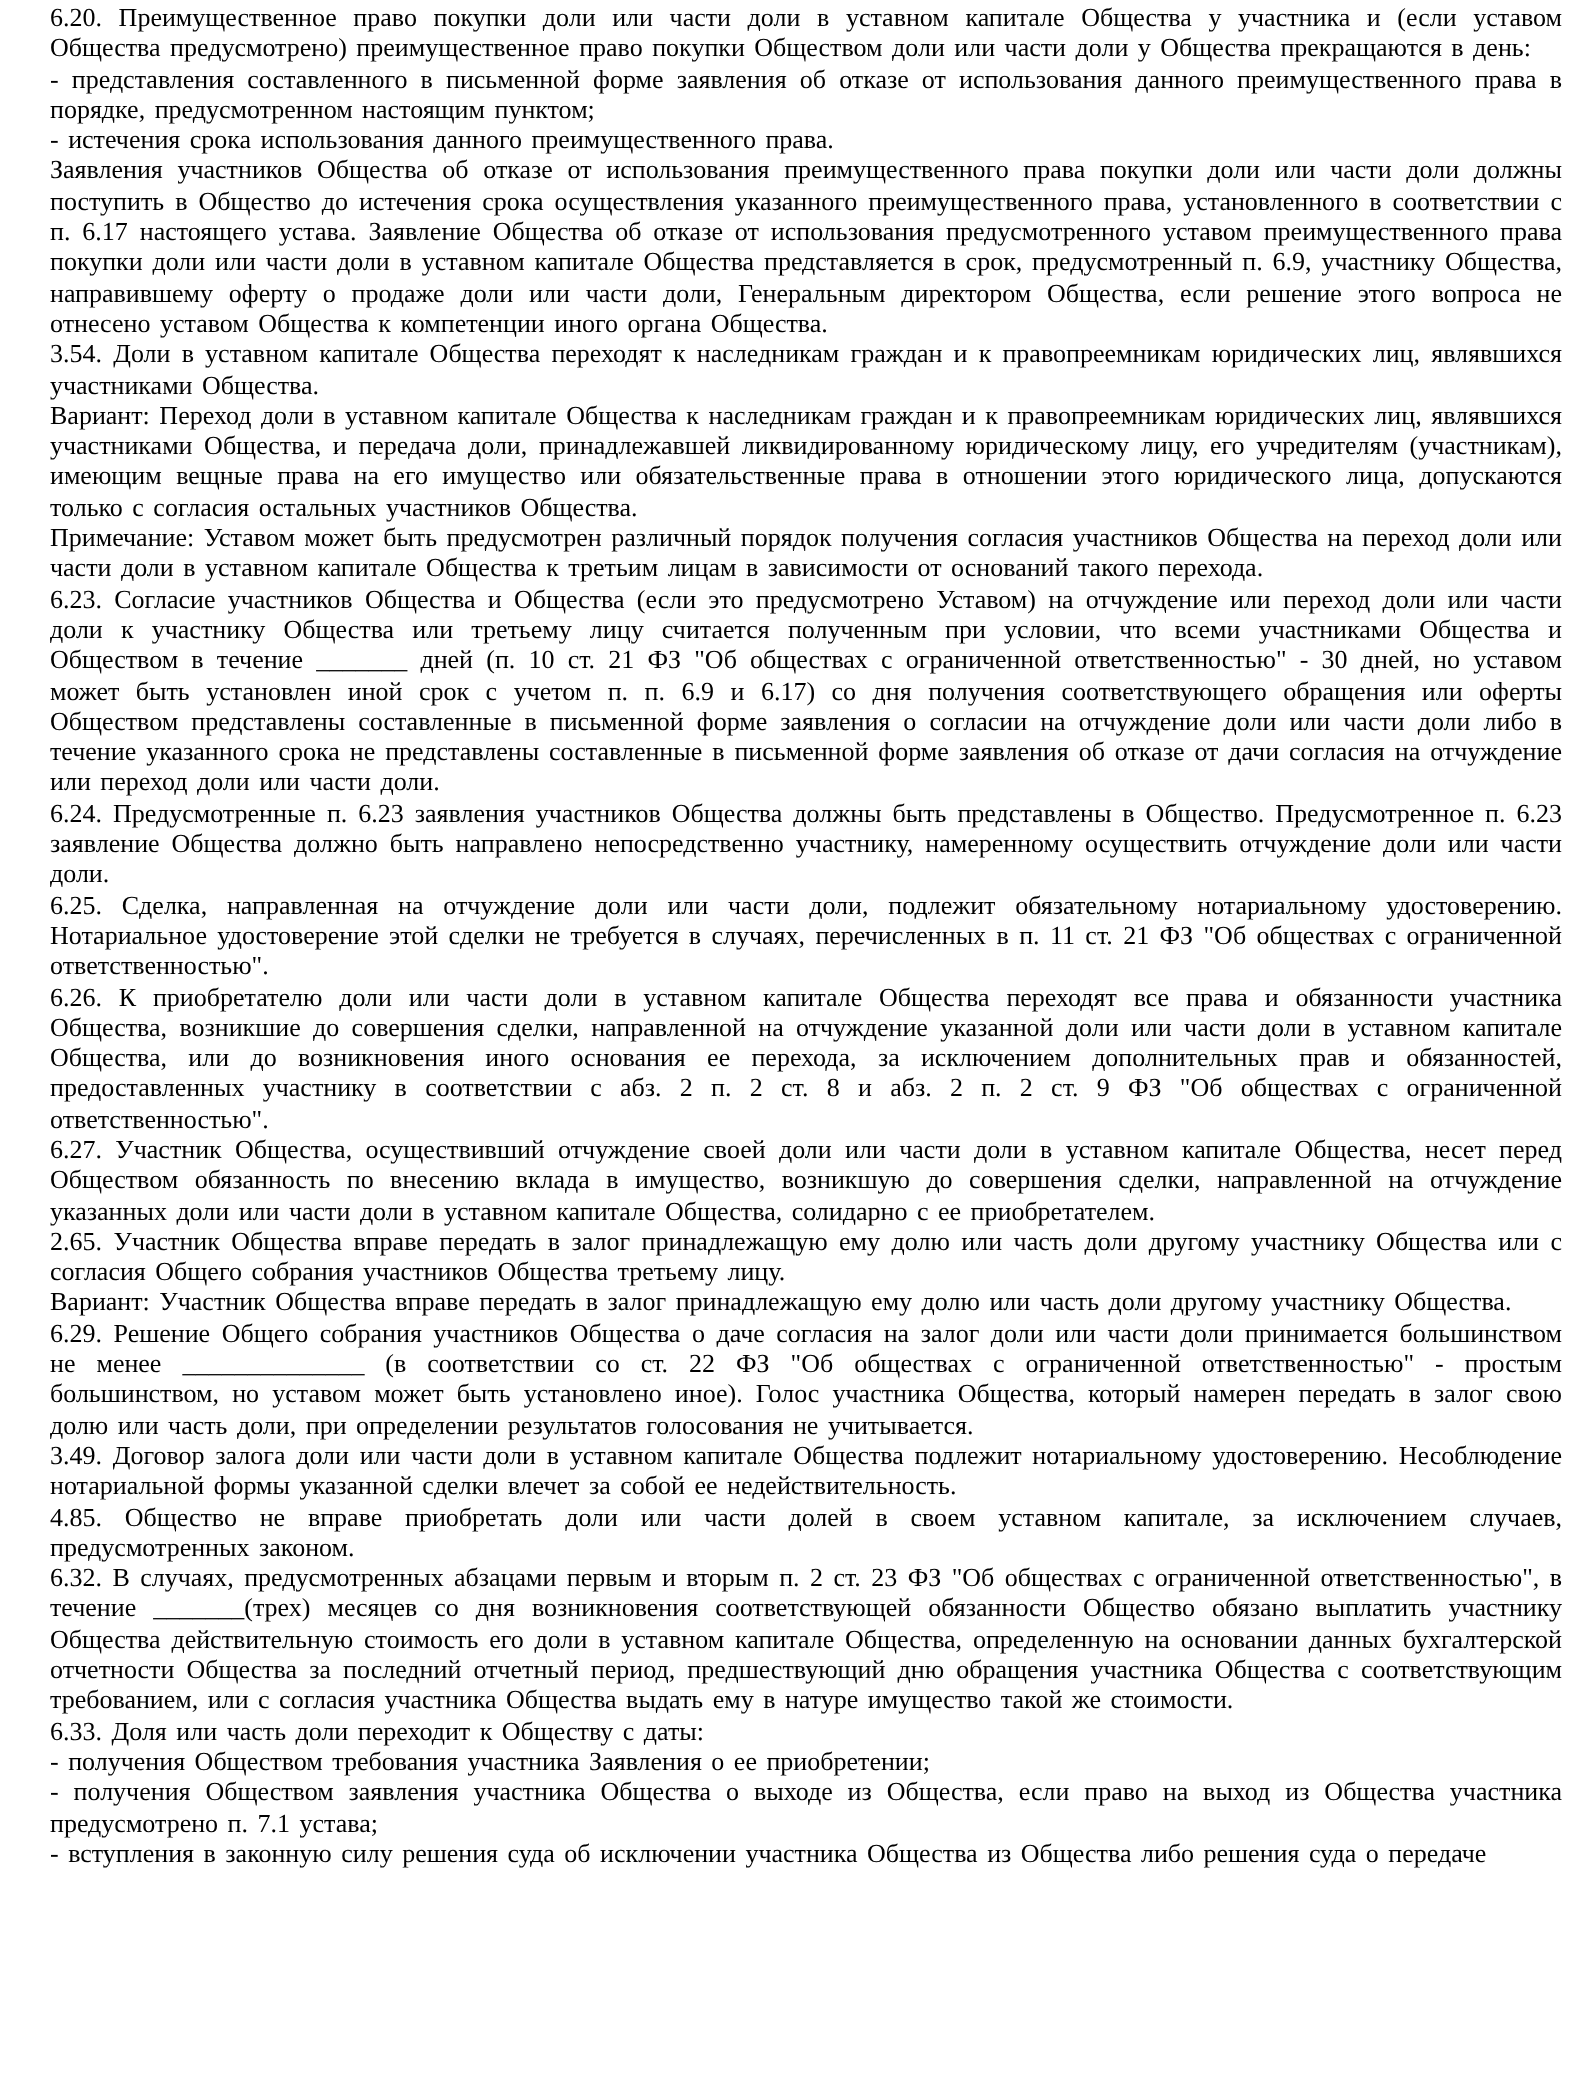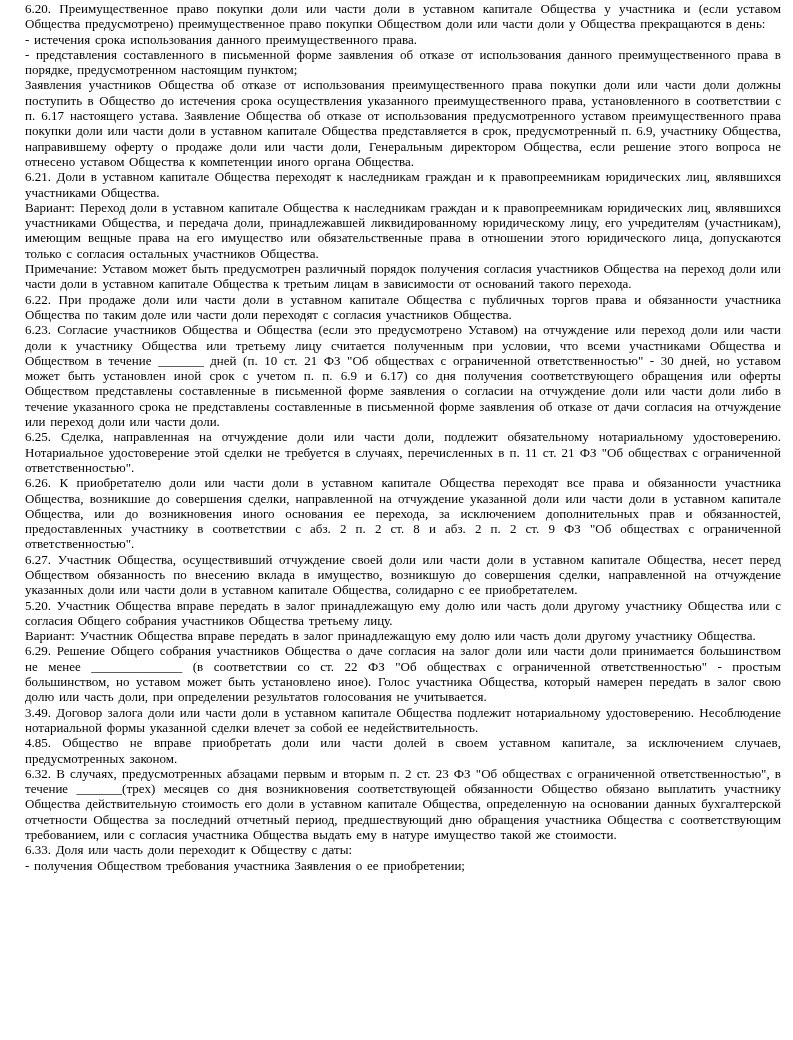--- a/index.html
+++ b/index.html
@@ -28,32 +28,34 @@
     padding: 0;
     text-align: justify;
     word-spacing: 1.5px;
   }
 </style>
 </head>
 <body>
 
 <main class="page">
   <p>6.20. Преимущественное право покупки доли или части доли в уставном капитале Общества у участника и (если уставом Общества предусмотрено) преимущественное право покупки Обществом доли или части доли у Общества прекращаются в день:</p>
+  <p>- представления составленного в письменной форме заявления об отказе от использования данного преимущественного права в порядке, предусмотренном настоящим пунктом;</p>
   <p>- истечения срока использования данного преимущественного права.</p>
-  <p>- представления составленного в письменной форме заявления об отказе от использования данного преимущественного права в порядке, предусмотренном настоящим пунктом;</p>
   <p>Заявления участников Общества об отказе от использования преимущественного права покупки доли или части доли должны поступить в Общество до истечения срока осуществления указанного преимущественного права, установленного в соответствии с п. 6.17 настоящего устава. Заявление Общества об отказе от использования предусмотренного уставом преимущественного права покупки доли или части доли в уставном капитале Общества представляется в срок, предусмотренный п. 6.9, участнику Общества, направившему оферту о продаже доли или части доли, Генеральным директором Общества, если решение этого вопроса не отнесено уставом Общества к компетенции иного органа Общества.</p>
-  <p>6.21. Доли в уставном капитале Общества переходят к наследникам граждан и к правопреемникам юридических лиц, являвшихся участниками Общества.</p>
+  <p>3.54. Доли в уставном капитале Общества переходят к наследникам граждан и к правопреемникам юридических лиц, являвшихся участниками Общества.</p>
   <p>Вариант: Переход доли в уставном капитале Общества к наследникам граждан и к правопреемникам юридических лиц, являвшихся участниками Общества, и передача доли, принадлежавшей ликвидированному юридическому лицу, его учредителям (участникам), имеющим вещные права на его имущество или обязательственные права в отношении этого юридического лица, допускаются только с согласия остальных участников Общества.</p>
   <p>Примечание: Уставом может быть предусмотрен различный порядок получения согласия участников Общества на переход доли или части доли в уставном капитале Общества к третьим лицам в зависимости от оснований такого перехода.</p>
-  <p>6.22. При продаже доли или части доли в уставном капитале Общества с публичных торгов права и обязанности участника Общества по таким доле или части доли переходят с согласия участников Общества.</p>
   <p>6.23. Согласие участников Общества и Общества (если это предусмотрено Уставом) на отчуждение или переход доли или части доли к участнику Общества или третьему лицу считается полученным при условии, что всеми участниками Общества и Обществом в течение _______ дней (п. 10 ст. 21 ФЗ "Об обществах с ограниченной ответственностью" - 30 дней, но уставом может быть установлен иной срок с учетом п. п. 6.9 и 6.17) со дня получения соответствующего обращения или оферты Обществом представлены составленные в письменной форме заявления о согласии на отчуждение доли или части доли либо в течение указанного срока не представлены составленные в письменной форме заявления об отказе от дачи согласия на отчуждение или переход доли или части доли.</p>
+  <p>6.24. Предусмотренные п. 6.23 заявления участников Общества должны быть представлены в Общество. Предусмотренное п. 6.23 заявление Общества должно быть направлено непосредственно участнику, намеренному осуществить отчуждение доли или части доли.</p>
   <p>6.25. Сделка, направленная на отчуждение доли или части доли, подлежит обязательному нотариальному удостоверению. Нотариальное удостоверение этой сделки не требуется в случаях, перечисленных в п. 11 ст. 21 ФЗ "Об обществах с ограниченной ответственностью".</p>
   <p>6.26. К приобретателю доли или части доли в уставном капитале Общества переходят все права и обязанности участника Общества, возникшие до совершения сделки, направленной на отчуждение указанной доли или части доли в уставном капитале Общества, или до возникновения иного основания ее перехода, за исключением дополнительных прав и обязанностей, предоставленных участнику в соответствии с абз. 2 п. 2 ст. 8 и абз. 2 п. 2 ст. 9 ФЗ "Об обществах с ограниченной ответственностью".</p>
   <p>6.27. Участник Общества, осуществивший отчуждение своей доли или части доли в уставном капитале Общества, несет перед Обществом обязанность по внесению вклада в имущество, возникшую до совершения сделки, направленной на отчуждение указанных доли или части доли в уставном капитале Общества, солидарно с ее приобретателем.</p>
-  <p>5.20. Участник Общества вправе передать в залог принадлежащую ему долю или часть доли другому участнику Общества или с согласия Общего собрания участников Общества третьему лицу.</p>
+  <p>2.65. Участник Общества вправе передать в залог принадлежащую ему долю или часть доли другому участнику Общества или с согласия Общего собрания участников Общества третьему лицу.</p>
   <p>Вариант: Участник Общества вправе передать в залог принадлежащую ему долю или часть доли другому участнику Общества.</p>
   <p>6.29. Решение Общего собрания участников Общества о даче согласия на залог доли или части доли принимается большинством не менее ______________ (в соответствии со ст. 22 ФЗ "Об обществах с ограниченной ответственностью" - простым большинством, но уставом может быть установлено иное). Голос участника Общества, который намерен передать в залог свою долю или часть доли, при определении результатов голосования не учитывается.</p>
   <p>3.49. Договор залога доли или части доли в уставном капитале Общества подлежит нотариальному удостоверению. Несоблюдение нотариальной формы указанной сделки влечет за собой ее недействительность.</p>
   <p>4.85. Общество не вправе приобретать доли или части долей в своем уставном капитале, за исключением случаев, предусмотренных законом.</p>
   <p>6.32. В случаях, предусмотренных абзацами первым и вторым п. 2 ст. 23 ФЗ "Об обществах с ограниченной ответственностью", в течение _______(трех) месяцев со дня возникновения соответствующей обязанности Общество обязано выплатить участнику Общества действительную стоимость его доли в уставном капитале Общества, определенную на основании данных бухгалтерской отчетности Общества за последний отчетный период, предшествующий дню обращения участника Общества с соответствующим требованием, или с согласия участника Общества выдать ему в натуре имущество такой же стоимости.</p>
   <p>6.33. Доля или часть доли переходит к Обществу с даты:</p>
   <p>- получения Обществом требования участника Заявления о ее приобретении;</p>
+  <p>- получения Обществом заявления участника Общества о выходе из Общества, если право на выход из Общества участника предусмотрено п. 7.1 устава;</p>
+  <p>- вступления в законную силу решения суда об исключении участника Общества из Общества либо решения суда о передаче</p>
 </main>
 
 </body></html>

